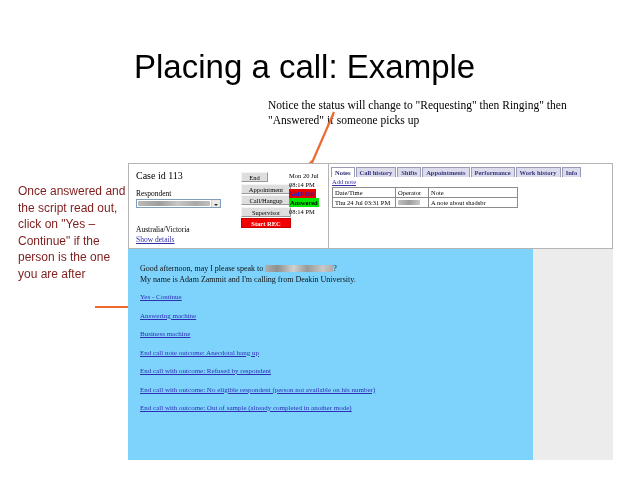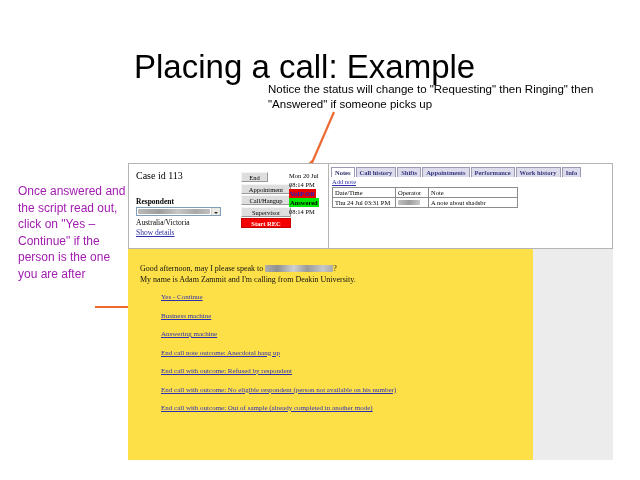--- a/index.html
+++ b/index.html
@@ -25,34 +25,35 @@
     color: #000000;
     white-space: nowrap;
     letter-spacing: 0px;
     margin-top: 12px;
   }
 
   
   .annotation-top {
     position: absolute;
     left: 268px;
-    top: 82px;
+    top: 98px;
     width: 330px;
     font-size: 11.5px;
     line-height: 15px;
     color: #000000;
+    font-family: Liberation Serif, serif;
   }
   .annotation-left {
     position: absolute;
     left: 18px;
     top: 183px;
     width: 112px;
     font-size: 12px;
     line-height: 16.5px;
-    color: #a21caf;
+    color: #7f1d1d;
   }
 
   
   .arrow-svg {
     position: absolute;
     overflow: visible;
   }
   #arrow-top { left: 290px; top: 112px; width: 50px; height: 80px; }
   #arrow-left { left: 95px; top: 296px; width: 58px; height: 22px; }
 
@@ -90,21 +91,21 @@
     width: 285px;
     background: #ffffff;
     border: 1px solid #b4b4b4;
     box-sizing: border-box;
     position: relative;
   }
 
   
   .case-info { position: absolute; left: 7px; top: 6px; width: 92px; }
   .case-id { font-size: 10px; white-space: nowrap; }
-  .resp-label { font-size: 7.5px; margin-top: 16px; font-weight: bold; }
+  .resp-label { font-size: 7.5px; margin-top: 8px; }
   .resp-select {
     margin-top: 1px;
     width: 85px; height: 9px;
     border: 1px solid #7f9db9;
     background: #ffffff;
     display: flex;
     box-sizing: border-box;
   }
   .resp-select .redact {
     flex: 1;
@@ -119,21 +120,21 @@
     position: relative;
   }
   .resp-select .arrow-box::after {
     content: "";
     position: absolute;
     left: 2px; top: 3.5px;
     border-left: 2px solid transparent;
     border-right: 2px solid transparent;
     border-top: 2.5px solid #2c2c2c;
   }
-  .tz { font-size: 7.5px; margin-top: 2px; }
+  .tz { font-size: 7.5px; margin-top: 17px; }
   .show-details {
     font-size: 7.5px;
     color: #2f2fa8;
     text-decoration: underline;
     margin-top: 1px;
     display: inline-block;
   }
 
   
   .btn-stack {
@@ -250,21 +251,21 @@
     background: linear-gradient(90deg,#c2c2c2,#9e9e9e,#c8c8c8);
     border-radius: 1px;
   }
 
   
   .script-body {
     position: absolute;
     left: 0; top: 86px;
     width: 405px;
     height: 211px;
-    background: #fde047;
+    background: #7dd3fc;
     text-decoration: underline;
   }
   .script-text {
     position: absolute;
     left: 12px; top: 14px;
     font-family: "Liberation Serif", serif;
     font-size: 8px;
     line-height: 11px;
     color: #111111;
   }
@@ -283,21 +284,21 @@
   .script-link {
     display: inline-block;
     font-family: "Liberation Serif", serif;
     font-size: 7px;
     line-height: 9px;
     color: #2f2fb4;
     text-decoration: underline;
     margin-bottom: 9.5px;
     white-space: nowrap;
   }
-  .link-row { display: block; margin-left: 21px; }
+  .link-row { display: block; }
 </style>
 </head>
 <body>
 
 <div class="slide-title">Placing a call: Example</div>
 
 <div class="annotation-top">Notice the status will change to "Requesting" then Ringing" then "Answered" if someone picks up</div>
 <div class="annotation-left">Once answered and the script read out, click on "Yes – Continue" if the person is the one you are after</div>
 
 <svg class="arrow-svg" id="arrow-top" viewBox="0 0 50 80">
@@ -383,22 +384,22 @@
 
   <div class="script-body">
 
     <div class="script-text">
       <div><span>Good afternoon, may I please speak to </span><span class="redact-inline"></span><span>?</span></div>
       <div>My name is Adam Zammit and I'm calling from Deakin University.</div>
     </div>
 
     <div class="link-list">
       <span class="link-row"><a class="script-link" href="#">Yes - Continue</a></span>
+      <span class="link-row"><a class="script-link" href="#">Answering machine</a></span>
       <span class="link-row"><a class="script-link" href="#">Business machine</a></span>
-      <span class="link-row"><a class="script-link" href="#">Answering machine</a></span>
       <span class="link-row"><a class="script-link" href="#">End call note outcome: Anecdotal hang up</a></span>
       <span class="link-row"><a class="script-link" href="#">End call with outcome: Refused by respondent</a></span>
       <span class="link-row"><a class="script-link" href="#">End call with outcome: No eligible respondent (person not available on his number)</a></span>
       <span class="link-row"><a class="script-link" href="#">End call with outcome: Out of sample (already completed in another mode)</a></span>
     </div>
 
   </div>
 </div>
 
 </body></html>

